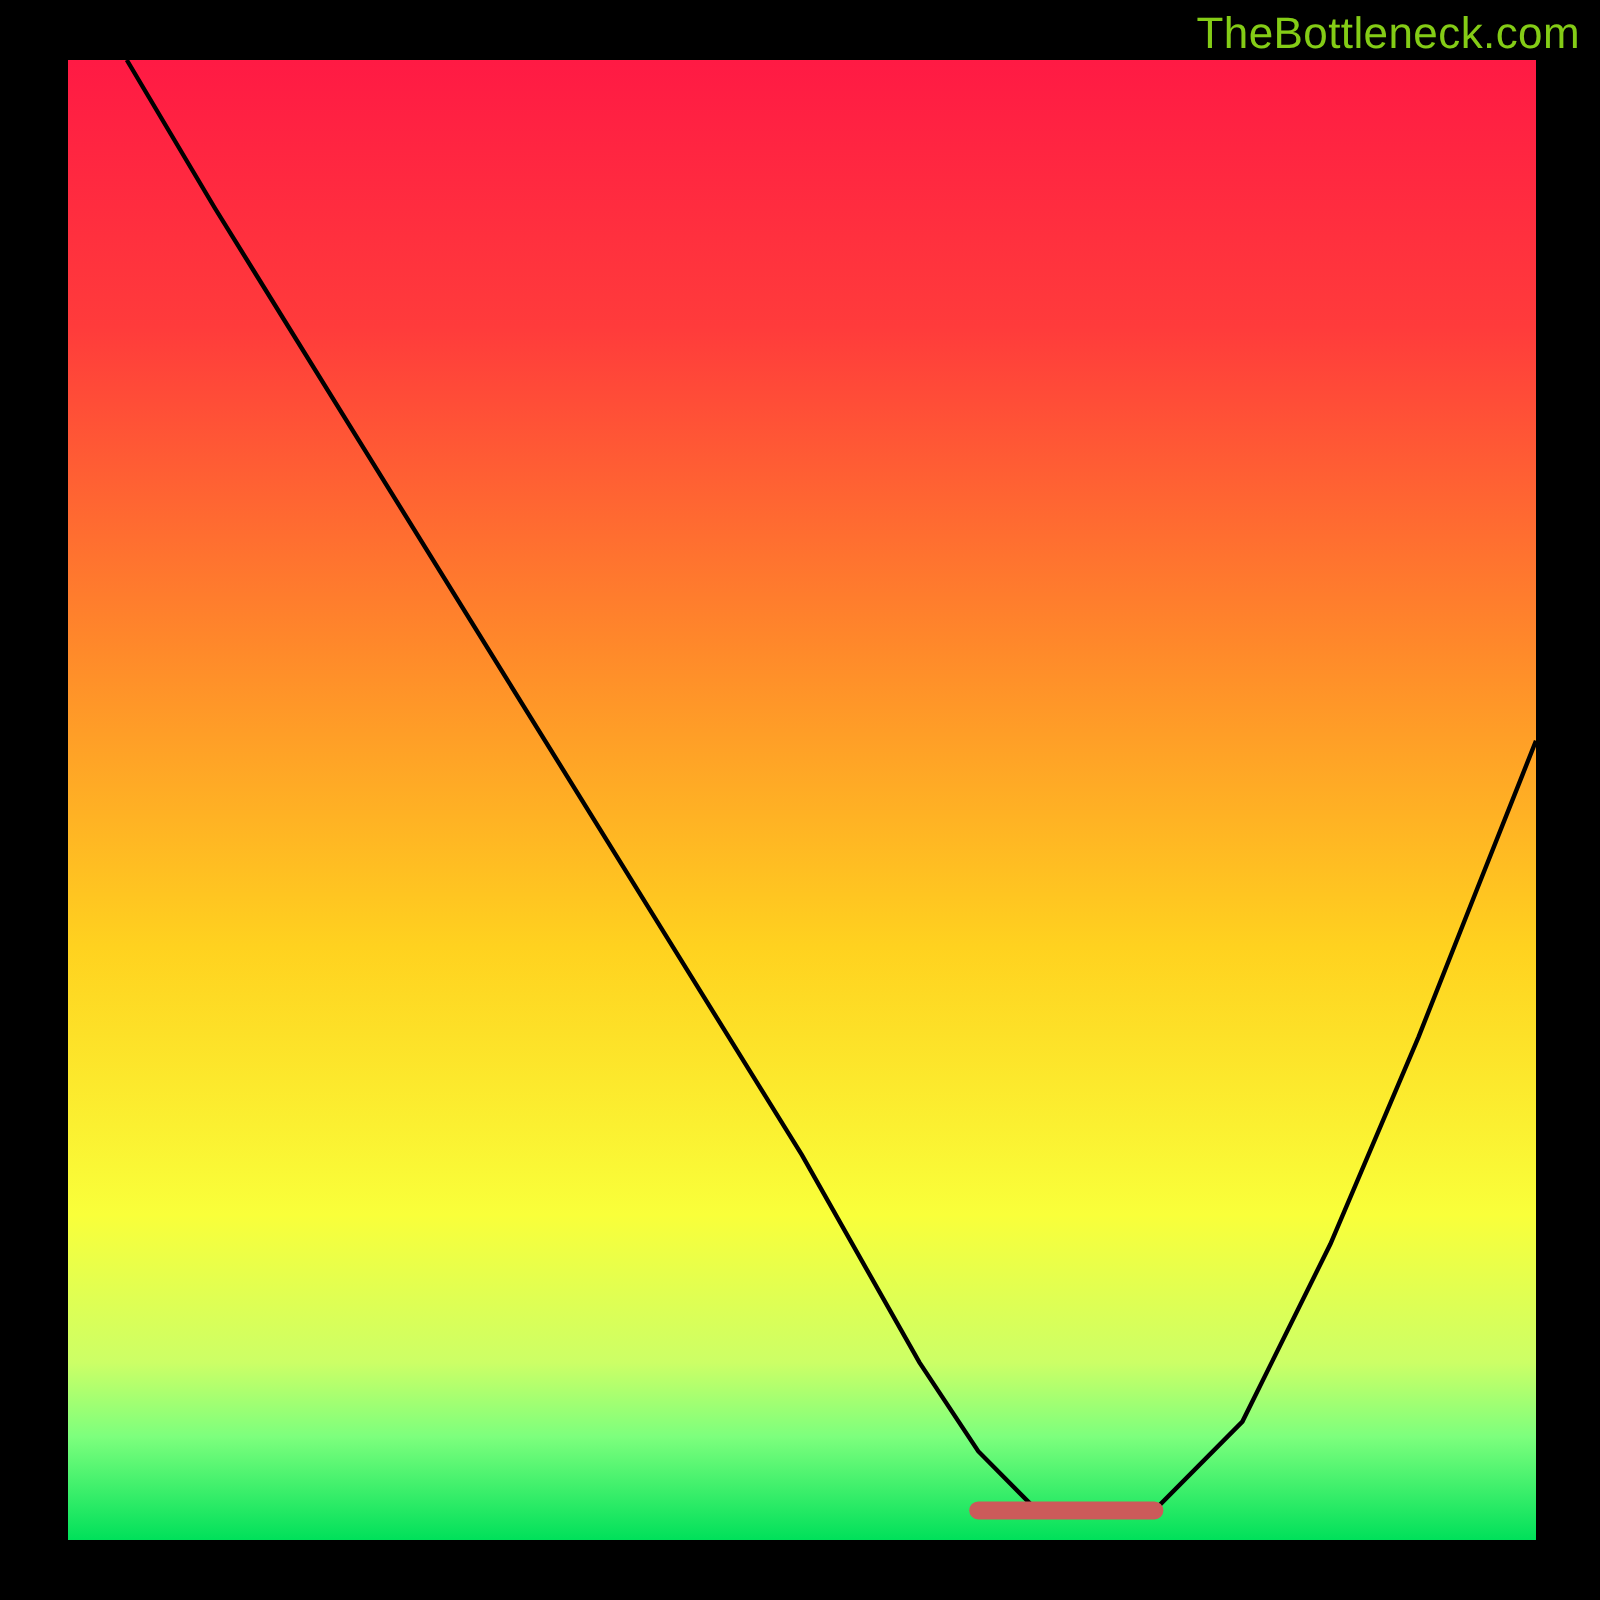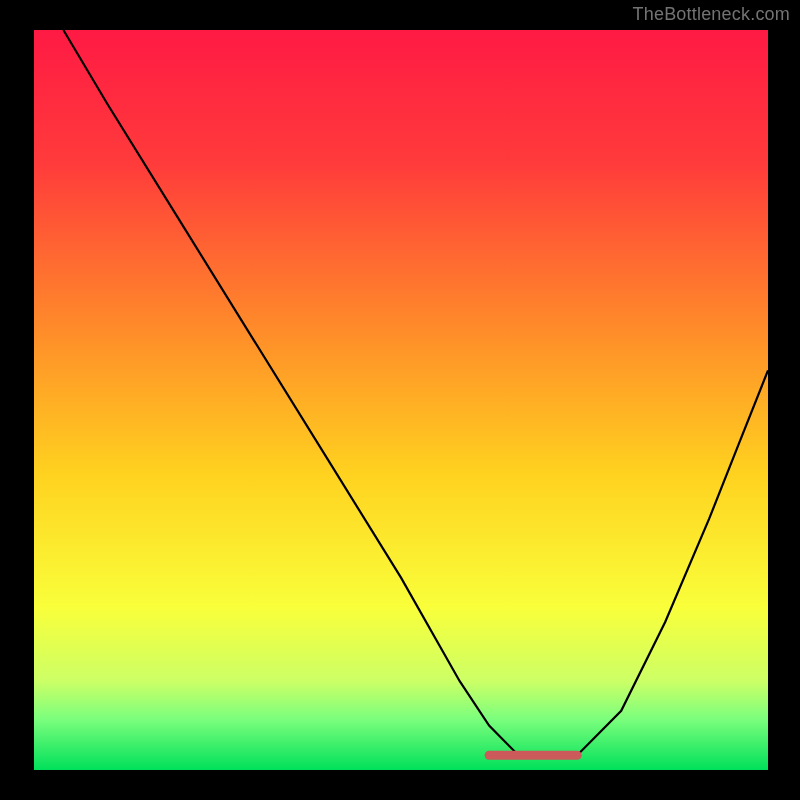--- a/index.html
+++ b/index.html
@@ -14,22 +14,22 @@
   .frame {
     position: relative;
     width: 800px;
     height: 800px;
     background: #000;
   }
   .watermark {
     position: absolute;
     top: 4px;
     right: 10px;
-    color: #737373;
-    font-size: 18px;
+    color: #84cc16;
+    font-size: 22px;
     font-weight: 500;
     letter-spacing: 0.2px;
     z-index: 50;
   }
   svg {
     position: absolute;
     top: 0;
     left: 0;
   }
 </style>

